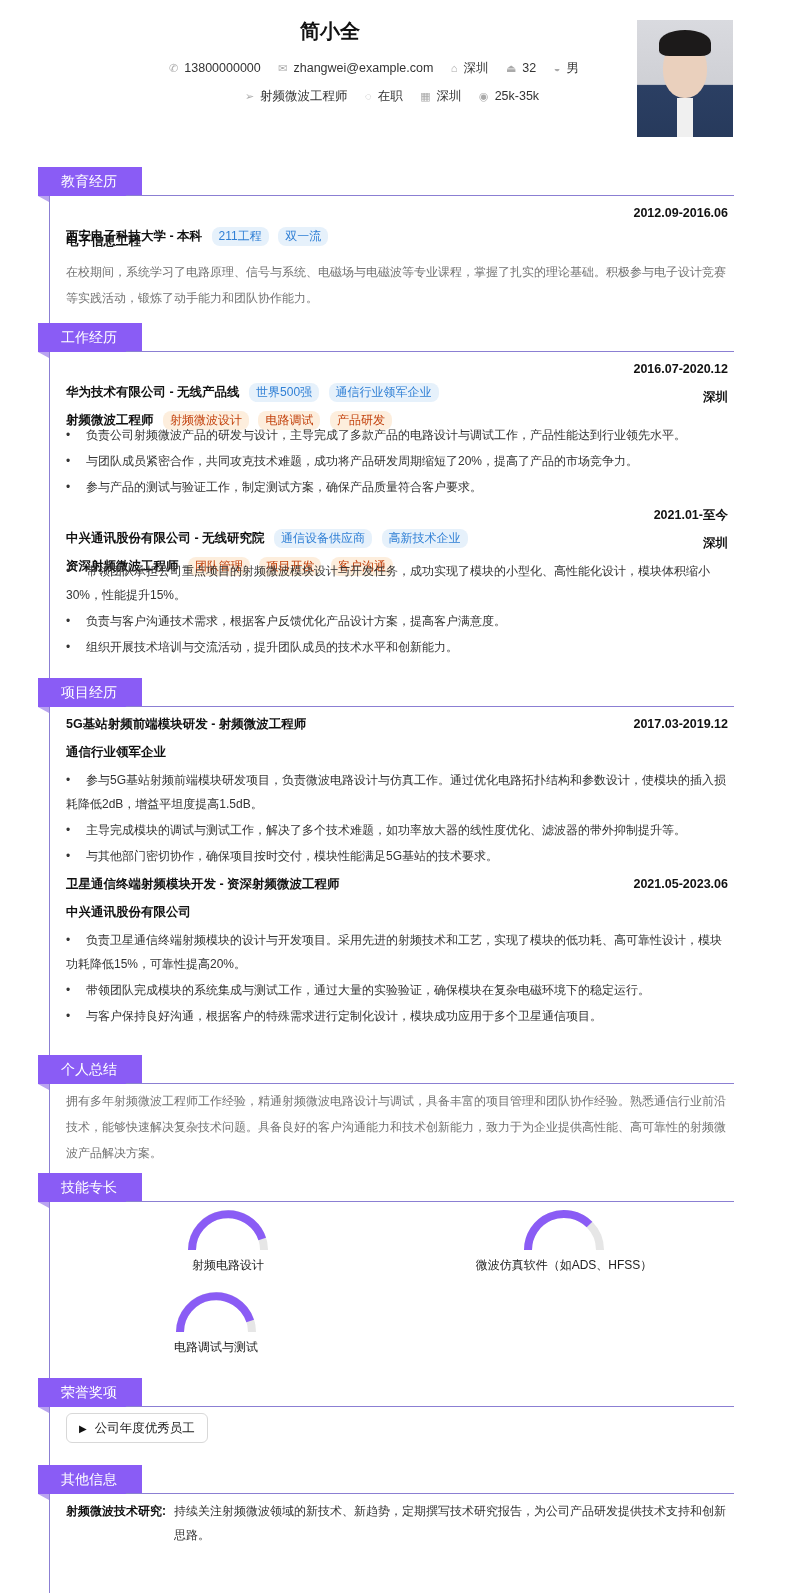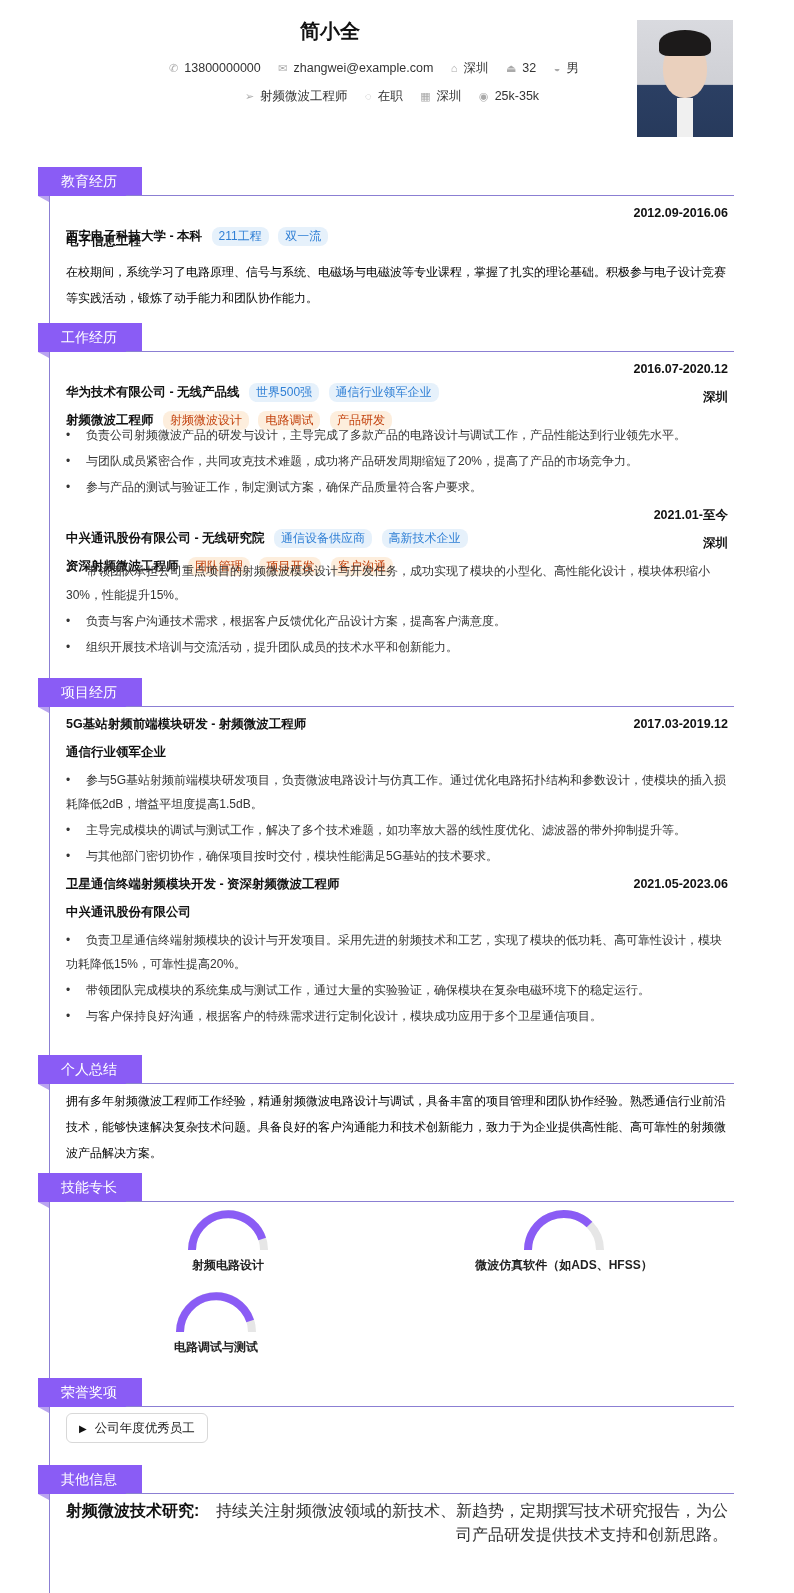--- a/index.html
+++ b/index.html
@@ -23,36 +23,36 @@
   .sec-fold { position: absolute; left: 0; top: 29px; width: 0; height: 0; border-top: 6px solid #b9a3f0; border-left: 11px solid transparent; }
   .sec-line { position: absolute; left: 88px; right: 0; top: 28px; height: 1px; background: #8b7fd3; }
   .sec-body { position: absolute; left: 28px; right: 6px; top: 36px; }
 
   .row { display: flex; justify-content: space-between; align-items: center; height: 28px; }
   .title { font-weight: bold; font-size: 12.5px; color: #111; }
   .date { font-weight: bold; font-size: 12.5px; color: #111; }
   .tag { display: inline-block; font-size: 12px; padding: 1px 7px; margin-left: 6px; border-radius: 8px; font-weight: normal; margin-top: 47px; }
   .tag.blue { background: #e6f1fb; color: #2f7fd5; }
   .tag.orange { background: #fdeedd; color: #c2410c; }
-  .para { font-size: 12px; line-height: 26px; color: #000000; }
+  .para { font-size: 12px; line-height: 26px; color: #737373; }
   ul.bullets { list-style: none; }
   ul.bullets li { position: relative; padding-left: 20px; font-size: 12px; line-height: 24px; color: #333; margin-bottom: 2px; }
   ul.bullets li::before { content: "•"; position: absolute; left: 0; top: 0; color: #333; }
   ul.bullets li.wrap { padding-left: 0; text-indent: 20px; }
   ul.bullets li.wrap::before { left: 0; text-indent: 0; }
 
   .skills { position: relative; height: 160px; }
   .skill { position: absolute; width: 200px; text-align: center; }
   .skill svg { display: block; margin: 0 auto; }
-  .skill-label { font-size: 12px; font-weight: bold; color: #222; margin-top: 6px; }
+  .skill-label { font-size: 12px; font-weight: normal; color: #222; margin-top: 6px; }
 
   .award { display: inline-flex; align-items: center; border: 1px solid #d8d8d8; border-radius: 6px; height: 30px; padding: 0 12px; font-size: 12.5px; color: #222; background: #fff; }
   .award .tri { font-size: 10px; margin-right: 8px; color: #111; }
 
-  .other { display: flex; font-size: 16px; line-height: 24px; text-align: right; }
+  .other { display: flex; font-size: 12px; line-height: 24px; }
   .other .k { font-weight: bold; white-space: nowrap; margin-right: 8px; color: #111; }
   .other .v { color: #333; }
 </style>
 </head>
 <body>
 
 <div class="header">
   <div class="name">简小全</div>
   <div class="info-row r1">
     <span class="info-item"><span class="ic">✆</span><span>13800000000</span></span>

